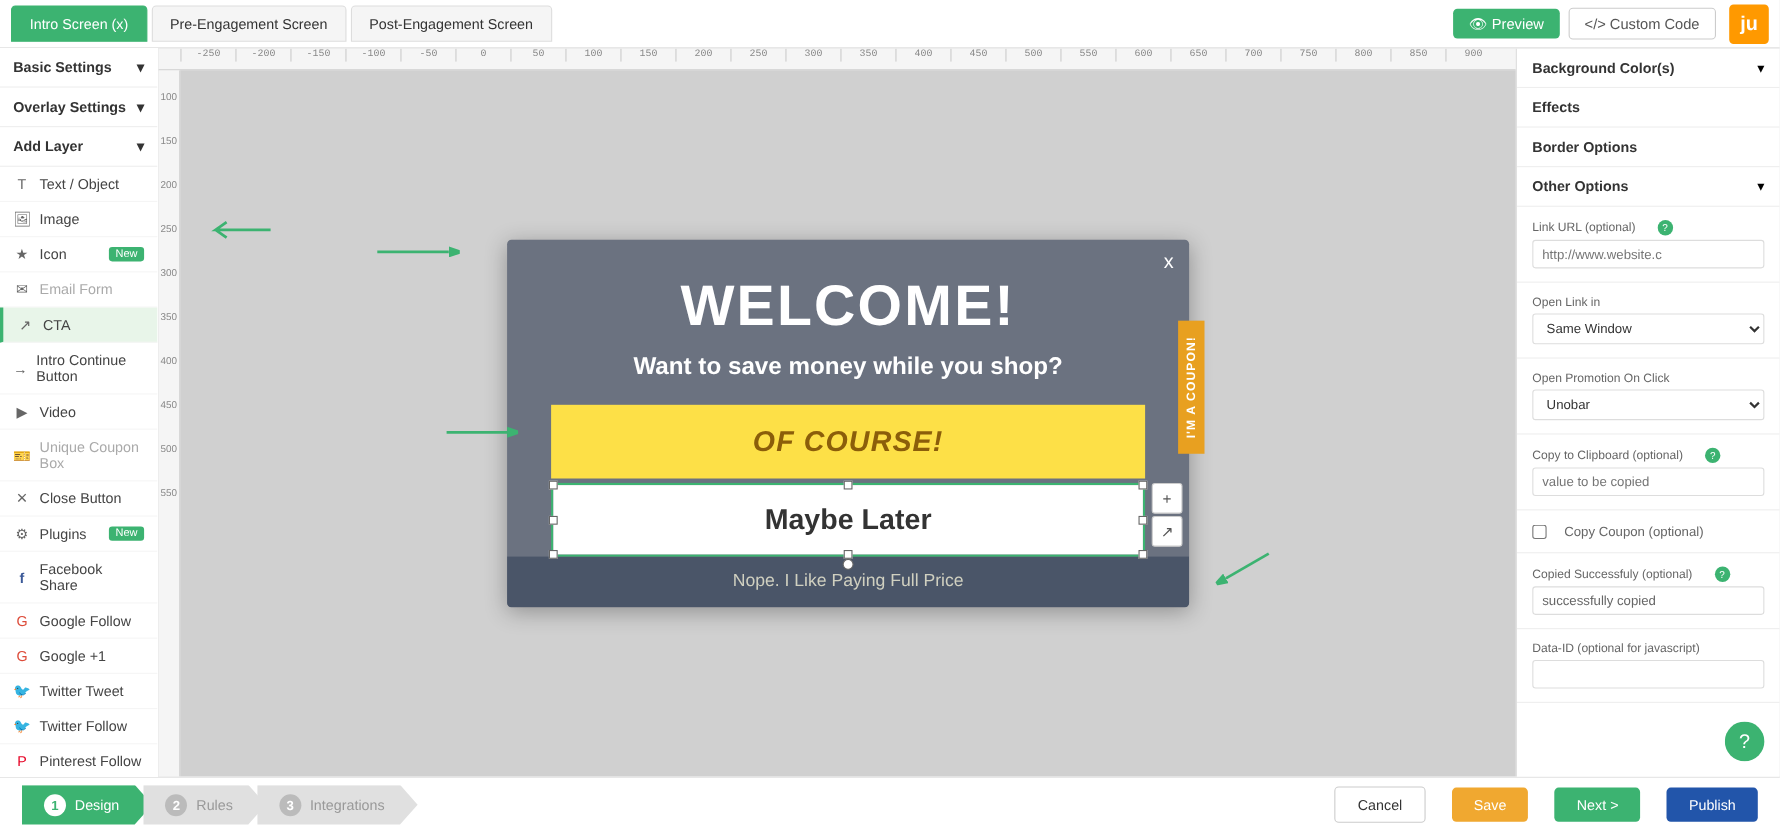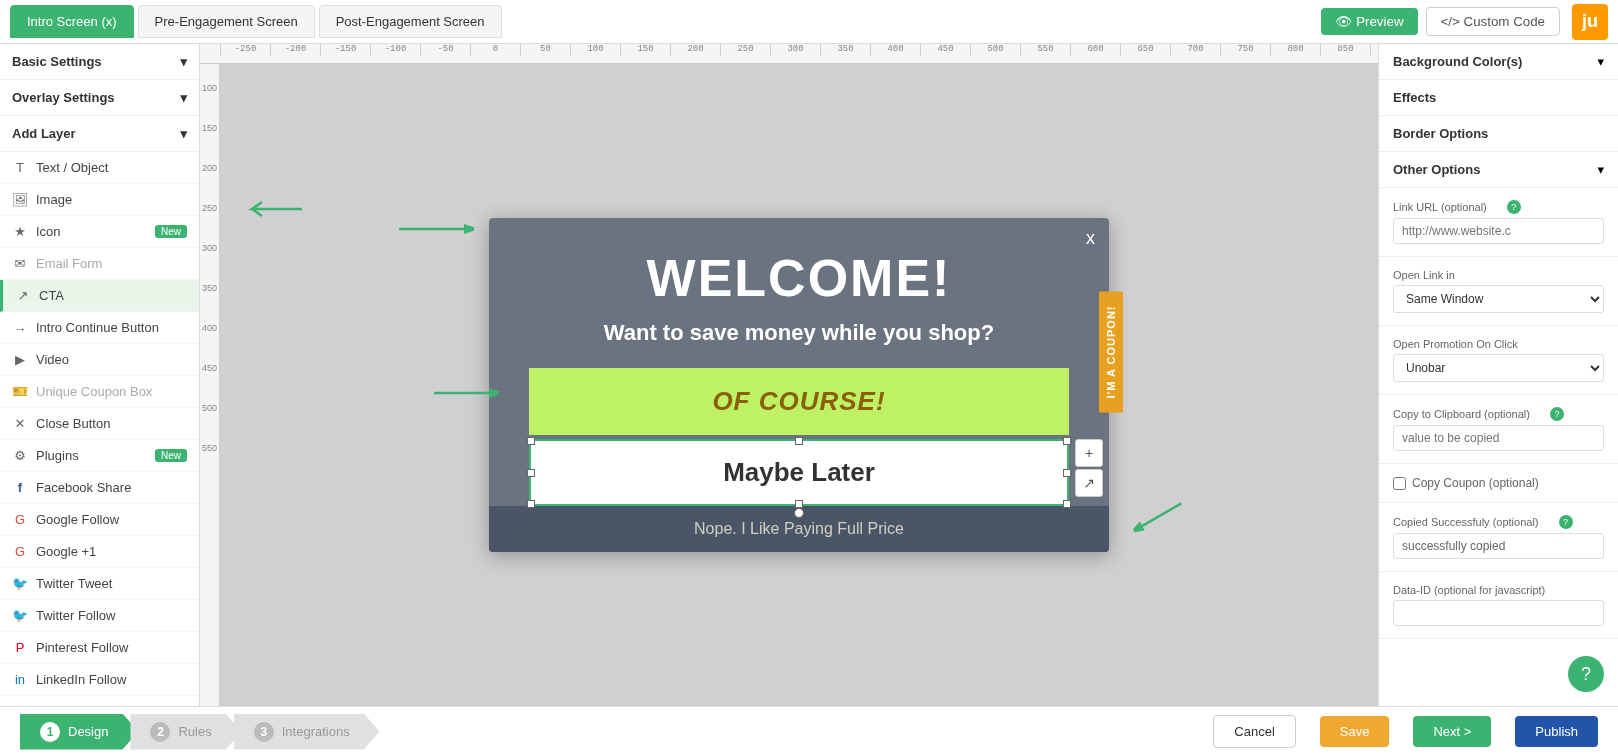--- a/index.html
+++ b/index.html
@@ -32,21 +32,21 @@
       color: #fff; font-weight: bold; font-size: 18px; margin-left: 4px;
     }
 
     
     .main-layout {
       display: flex; height: calc(756px - 44px - 50px);
     }
 
     
     .left-sidebar {
-      width: 200px; background: #fff; border-right: 1px solid #ddd;
+      width: 144px; background: #fff; border-right: 1px solid #ddd;
       overflow-y: auto; flex-shrink: 0;
     }
     .sidebar-section {
       border-bottom: 1px solid #eee;
     }
     .sidebar-section-header {
       display: flex; align-items: center; justify-content: space-between;
       padding: 10px 12px; cursor: pointer; font-size: 13px; font-weight: 600;
       color: #333;
     }
@@ -95,21 +95,21 @@
     }
     .popup-title {
       font-size: 52px; font-weight: 900; color: #fff; letter-spacing: 2px;
       text-transform: uppercase; margin-bottom: 10px;
     }
     .popup-subtitle {
       font-size: 22px; color: #fff; font-weight: 600; line-height: 1.4;
     }
     .popup-cta-section { padding: 0 40px; }
     .popup-btn-main {
-      width: 100%; background: #bef264; color: #8b5e0a; font-size: 26px;
+      width: 100%; background: #fde047; color: #8b5e0a; font-size: 26px;
       font-weight: 900; padding: 18px; text-align: center; cursor: pointer;
       border: none; text-transform: uppercase; letter-spacing: 1px;
       font-style: italic; position: relative;
     }
     .selection-box {
       border: 2px solid #3cb371; position: relative;
     }
     .selection-handle {
       width: 8px; height: 8px; background: #fff; border: 1px solid #666;
       position: absolute; border-radius: 0;
@@ -161,21 +161,21 @@
     }
     .field-input {
       width: 100%; border: 1px solid #ddd; border-radius: 3px;
       padding: 5px 8px; font-size: 12px; color: #666;
     }
     .field-select {
       width: 100%; border: 1px solid #ddd; border-radius: 3px;
       padding: 5px 8px; font-size: 12px; color: #333; background: #fff;
       appearance: auto;
     }
-    .checkbox-row { display: flex; align-items: center; gap: 6px; }
+    .checkbox-row { display: flex; align-items: center; gap: 16px; }
     .checkbox-row label { font-size: 12px; color: #666; }
     .right-help-btn {
       position: fixed; bottom: 64px; right: 14px;
       width: 36px; height: 36px; background: #3cb371; border-radius: 50%;
       color: #fff; font-size: 18px; display: flex; align-items: center;
       justify-content: center; cursor: pointer; z-index: 100;
     }
 
     
     .bottom-bar {

